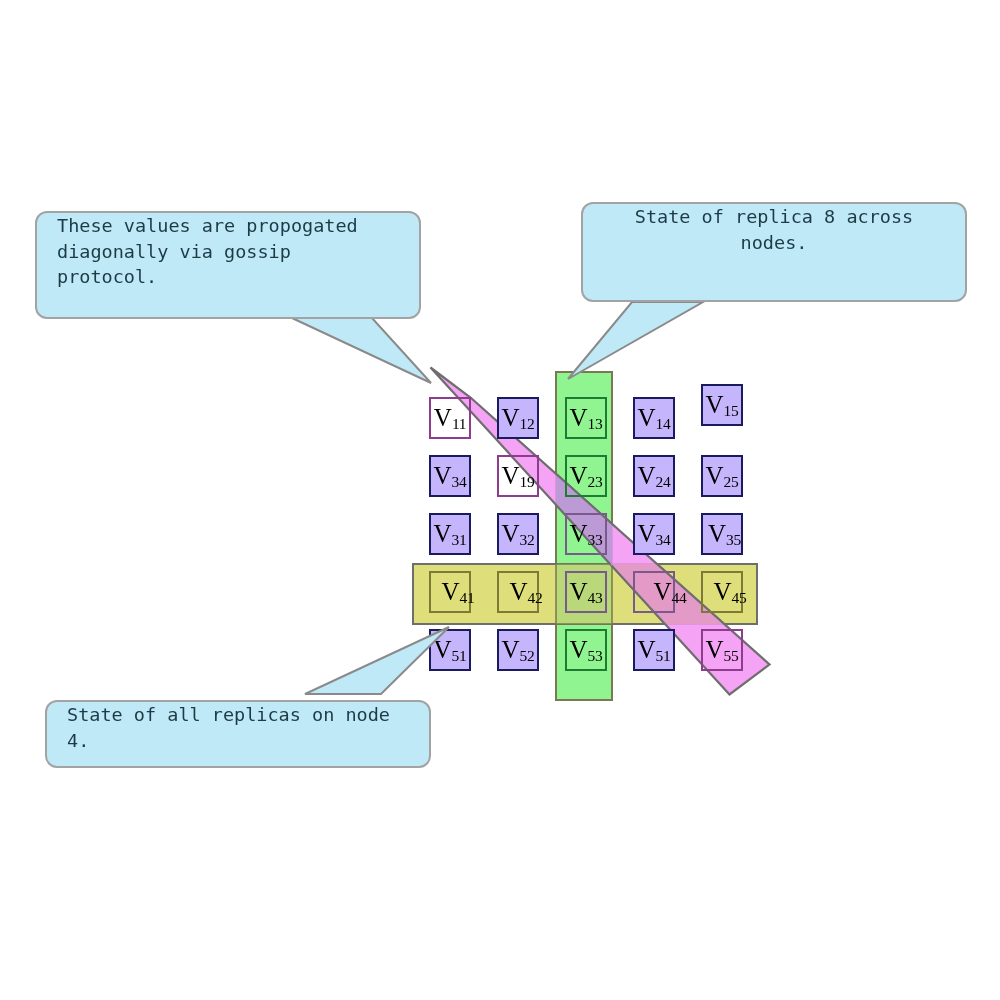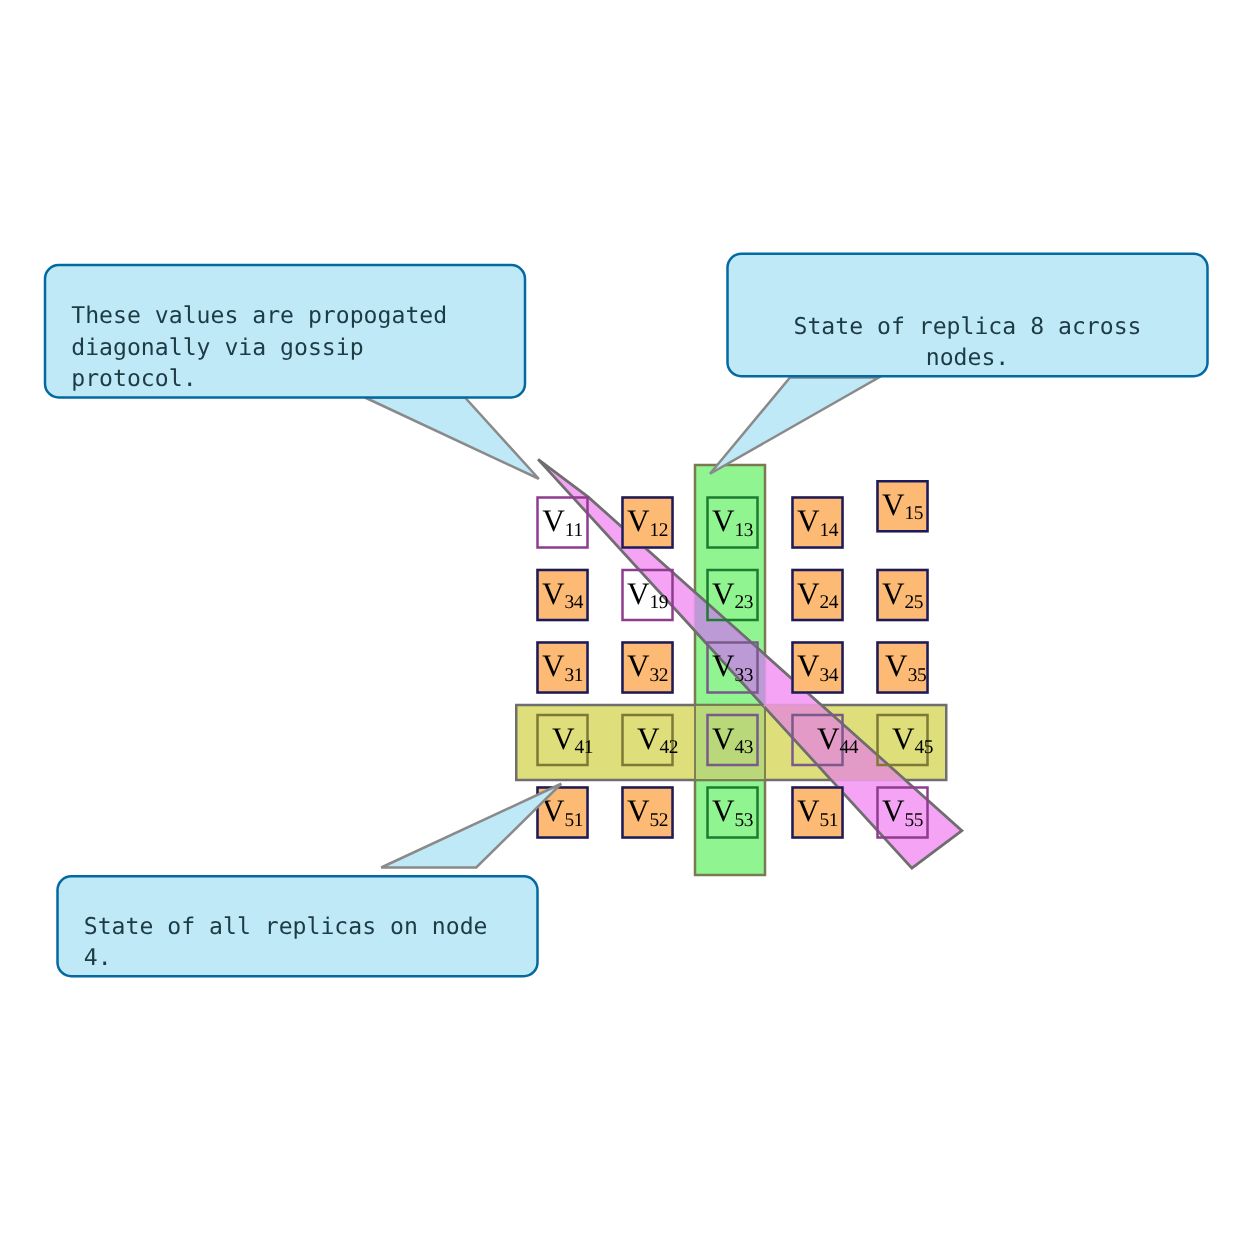--- a/index.html
+++ b/index.html
@@ -33,21 +33,21 @@
   #callouts-layer { z-index: 4; }
   #grid-layer { z-index: 3; }
 
   
   .cell {
     position: absolute;
     width: 42px;
     height: 42px;
     box-sizing: border-box;
     border: 2px solid #1a1a5e;
-    background: #fdba74;
+    background: #c4b5fd;
     display: flex;
     align-items: center;
     justify-content: center;
     font-family: "Liberation Serif", "DejaVu Serif", serif;
     font-size: 25px;
     color: #000000;
     line-height: 1;
   }
   .cell.green  { border-color: #1e7b32; background: rgba(144,244,144,0.0); }
   .cell.yellow { border-color: #7c7a36; background: rgba(222,222,122,0.0); padding-left: 16px; }
@@ -63,38 +63,38 @@
     font-size: 0.62em;
     vertical-align: -0.22em;
     letter-spacing: -0.02em;
   }
 
   
   .callout {
     position: absolute;
     box-sizing: border-box;
     background: #bfe9f7;
-    border: 2px solid #0369a1;
+    border: 2px solid #a3a3a3;
     border-radius: 12px;
     color: #1c3b45;
     font-family: "DejaVu Sans Mono", monospace;
     font-size: 18.5px;
     line-height: 1.38;
     display: flex;
-    align-items: flex-end;
+    align-items: flex-start;
     z-index: 5;
   }
   .callout .ctext {
     padding: 0 20px;
     width: 100%;
     white-space: pre-line;
   }
   #callout-gossip  { left: 35px;  top: 211px; width: 386px; height: 108px; }
   #callout-replica { left: 581px; top: 202px; width: 386px; height: 100px; }
-  #callout-node    { left: 45px;  top: 700px; width: 386px; height: 82px; }
+  #callout-node    { left: 45px;  top: 700px; width: 386px; height: 68px; }
 
   #callout-replica .ctext { text-align: center; }
 </style>
 </head>
 <body>
 
 <div id="stage">
 
   <svg class="layer" id="bands-layer" viewBox="0 0 1000 1000">
     <defs>

